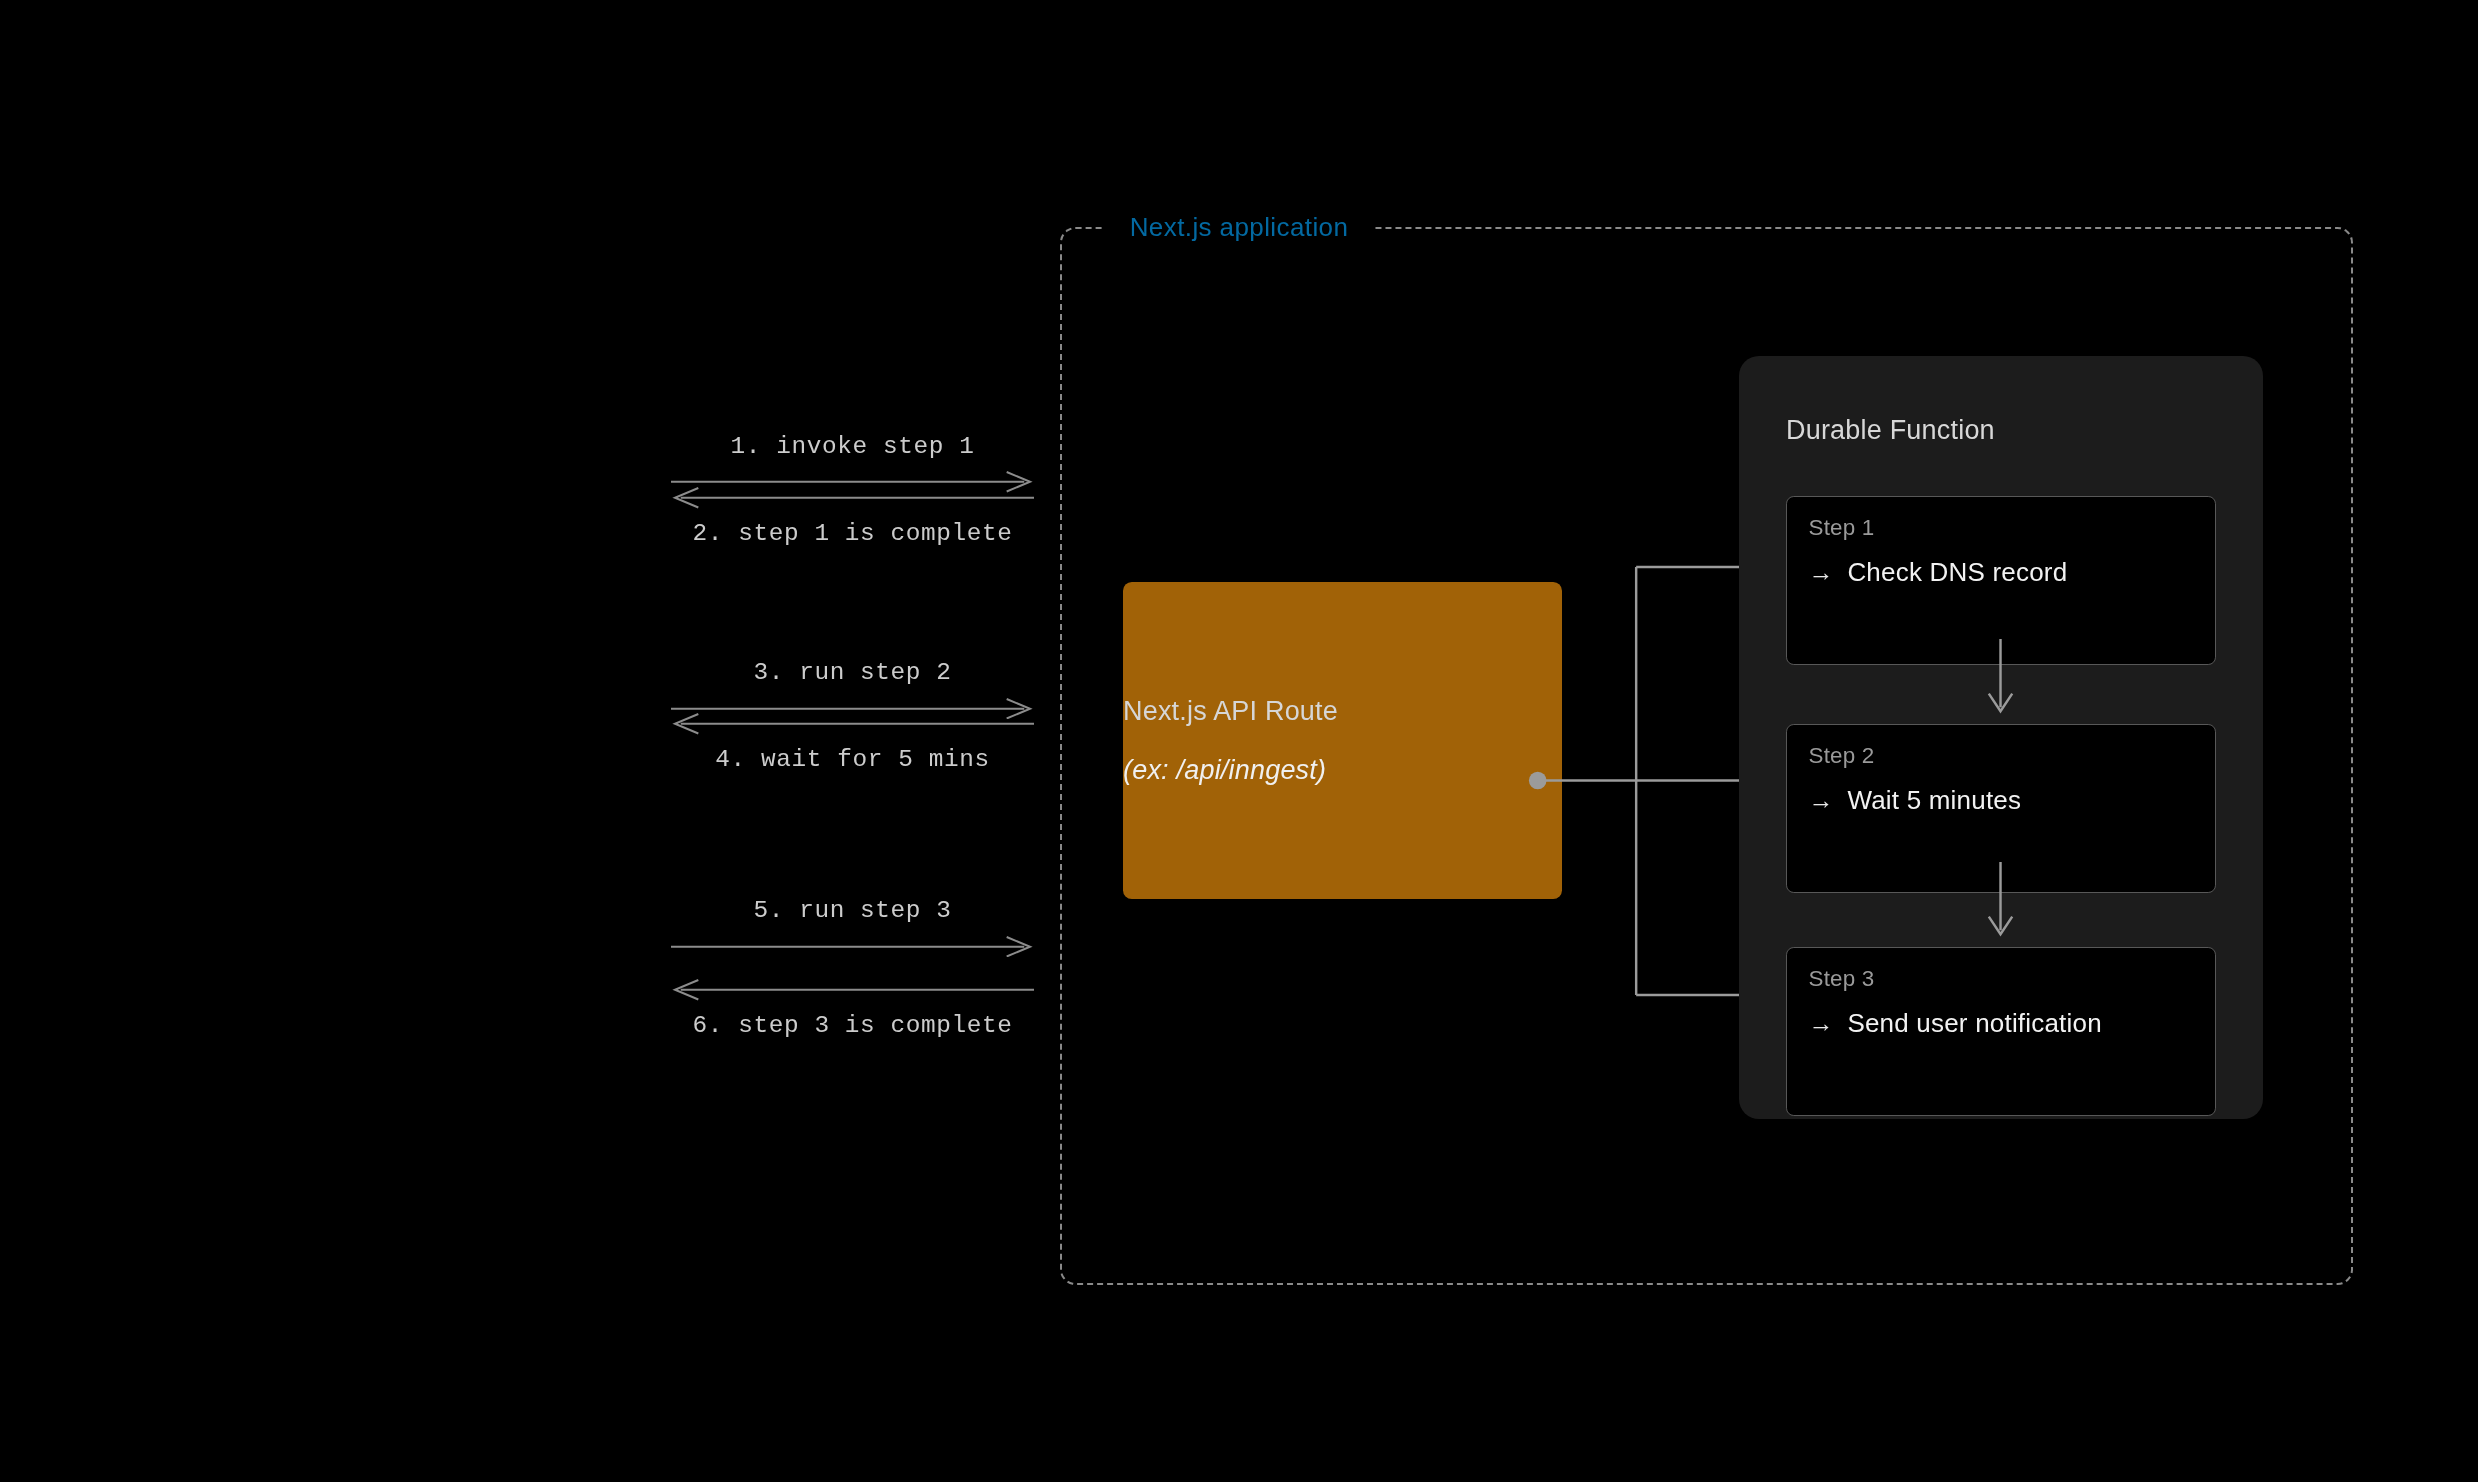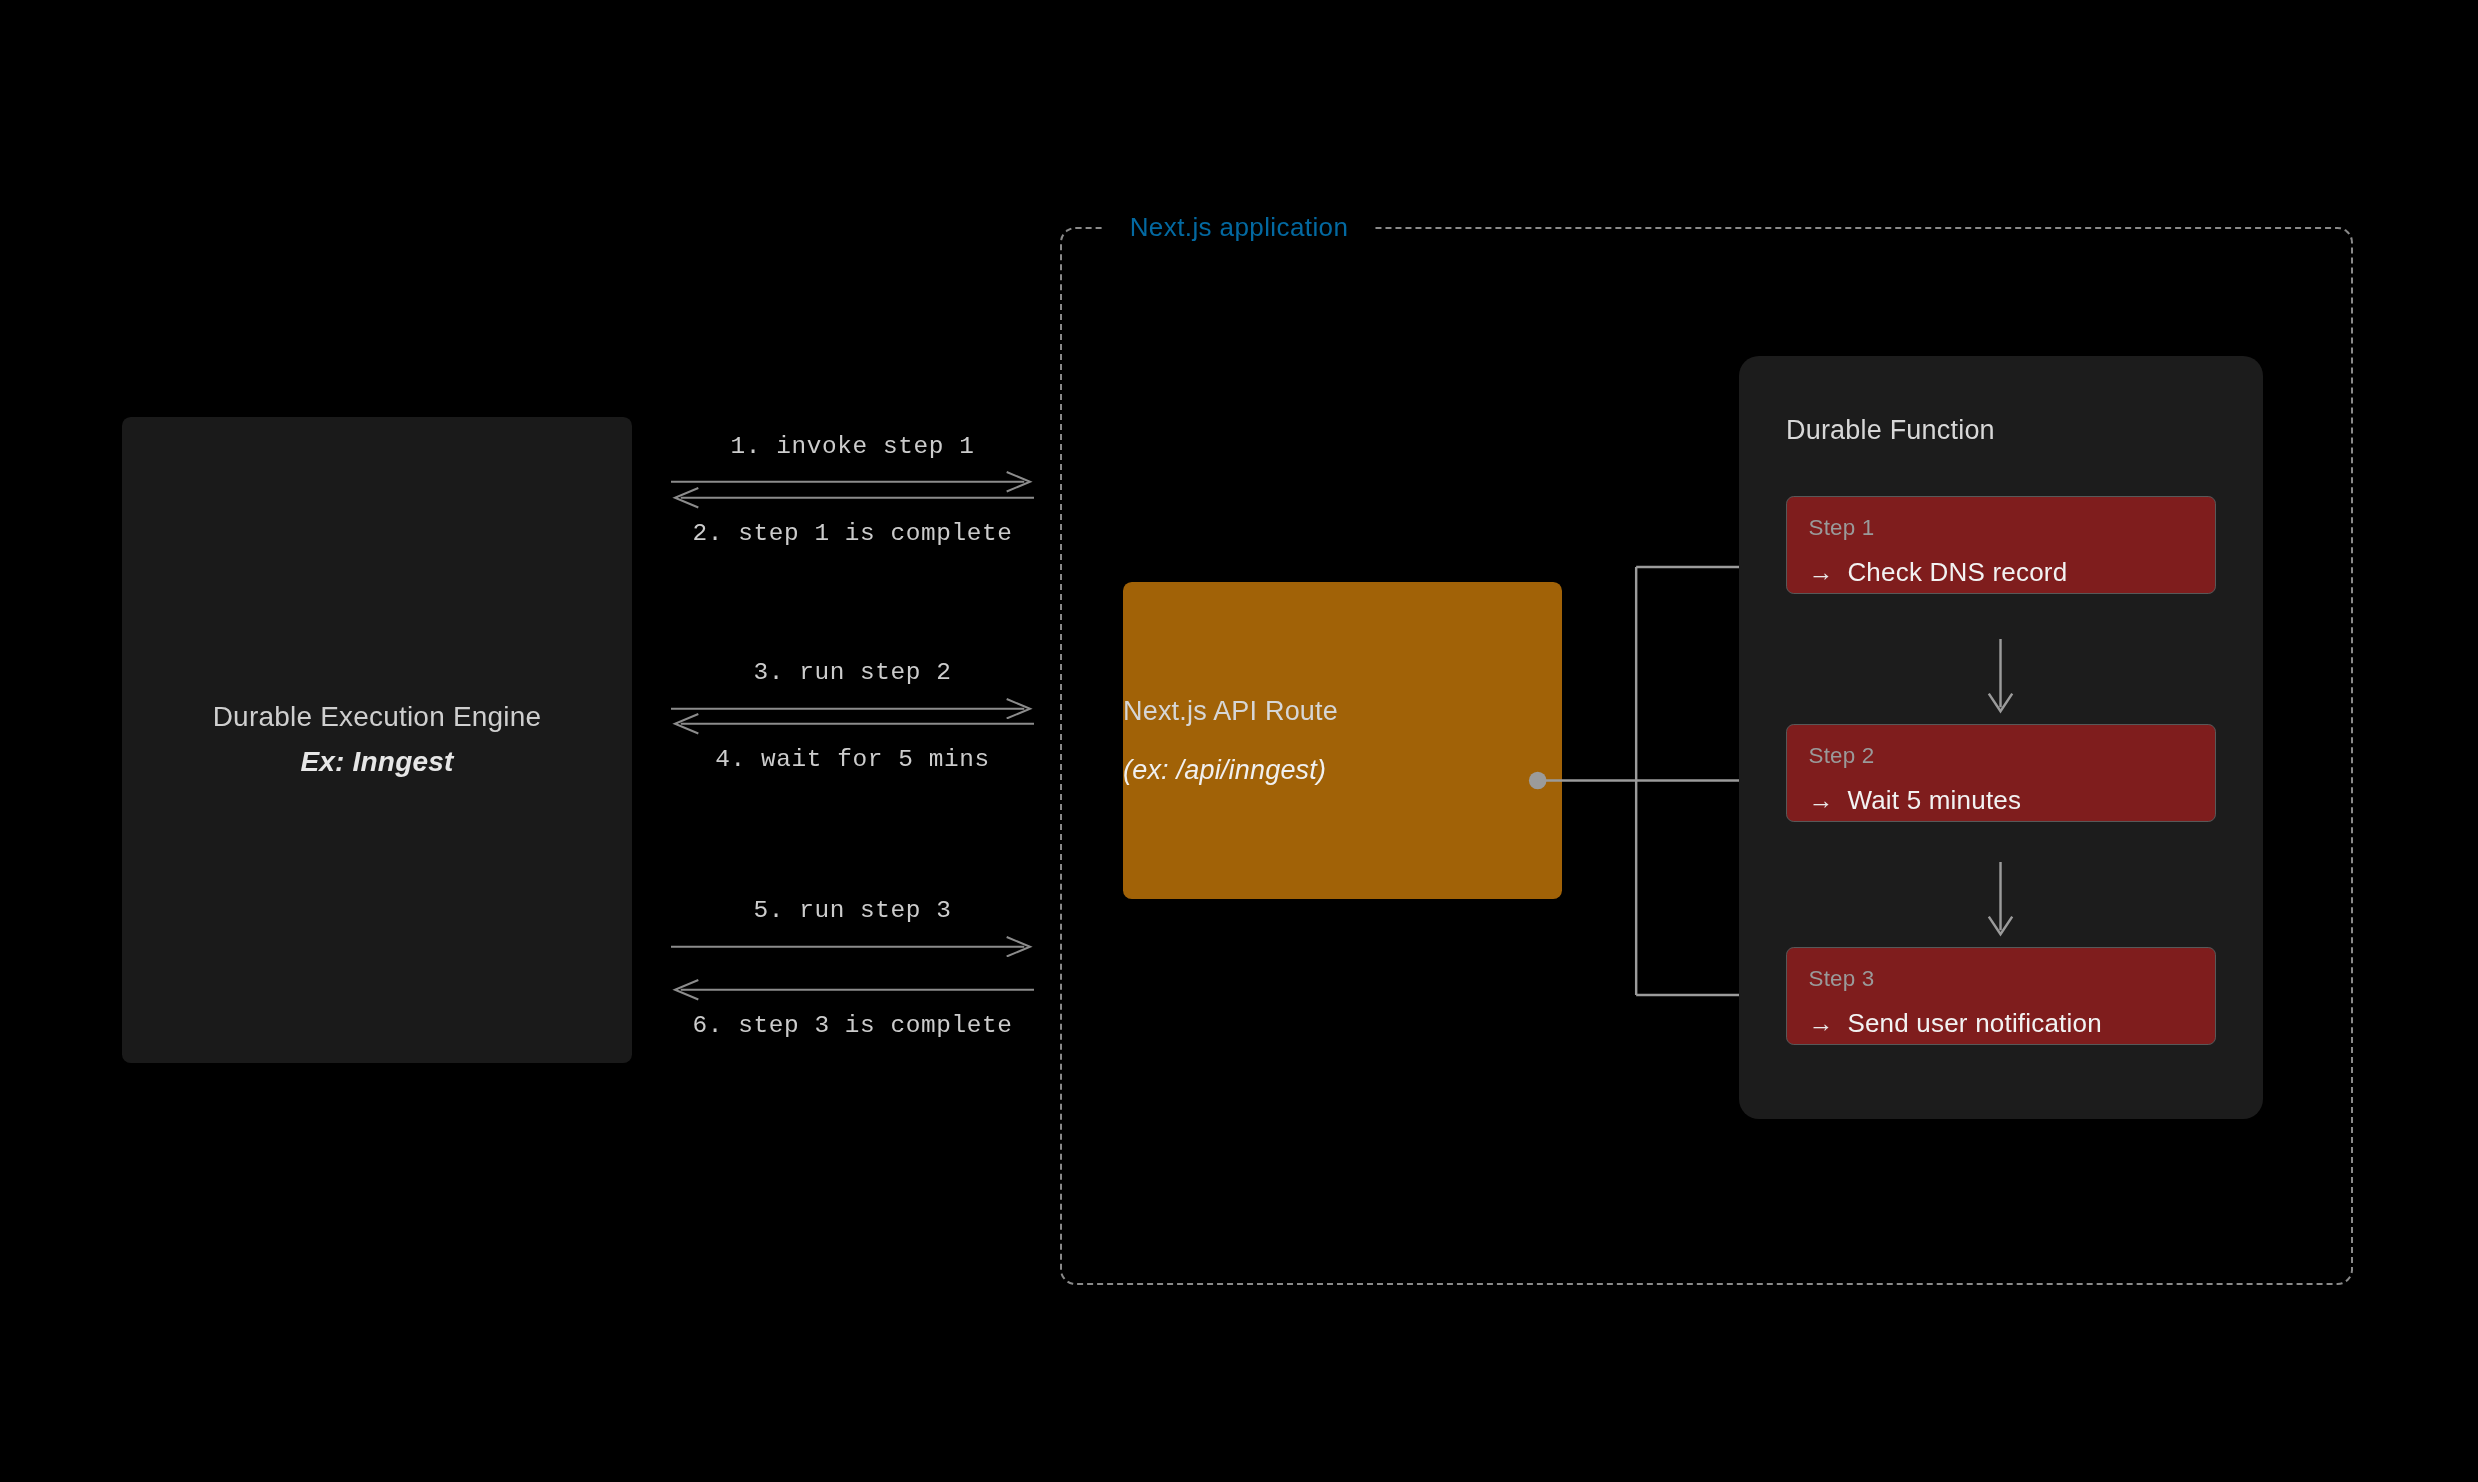--- a/index.html
+++ b/index.html
@@ -172,22 +172,22 @@
     top: 59px;
     color: #d8d8d8;
     font-size: 27px;
     letter-spacing: 0.2px;
   }
 
   .step-card {
     position: absolute;
     left: 47px;
     width: 430px;
-    height: 98px;
-    background: #7f1d1d;
+    height: 169px;
+    background: #000000;
     border: 1px solid #585858;
     border-radius: 7.8px;
     box-sizing: border-box;
   }
   .step-card.s1 { top: 140px; }
   .step-card.s2 { top: 368px; }
   .step-card.s3 { top: 591px; }
 
   .step-label {
     position: absolute;
@@ -221,24 +221,20 @@
     height: 92px;
   }
   .step-link.l12 { top: 277px; }
   .step-link.l23 { top: 500px; }
 </style>
 </head>
 <body>
 
 <div class="stage">
 
-  <div class="engine-box">
-    <div class="engine-title">Durable Execution Engine</div>
-    <div class="engine-sub">Ex: Inngest</div>
-  </div>
 
   <div class="arrows">
 
     <div class="arrow-row r1 above">
       <div class="arrow-label">1.  invoke step 1</div>
       <svg class="arrow-svg" viewBox="0 0 372 22">
         <line x1="0" y1="11" x2="362" y2="11" stroke="#8c8c8c" stroke-width="2"></line>
         <polyline points="344,1 368,11 344,21" fill="none" stroke="#8c8c8c" stroke-width="2"></polyline>
       </svg>
     </div>

